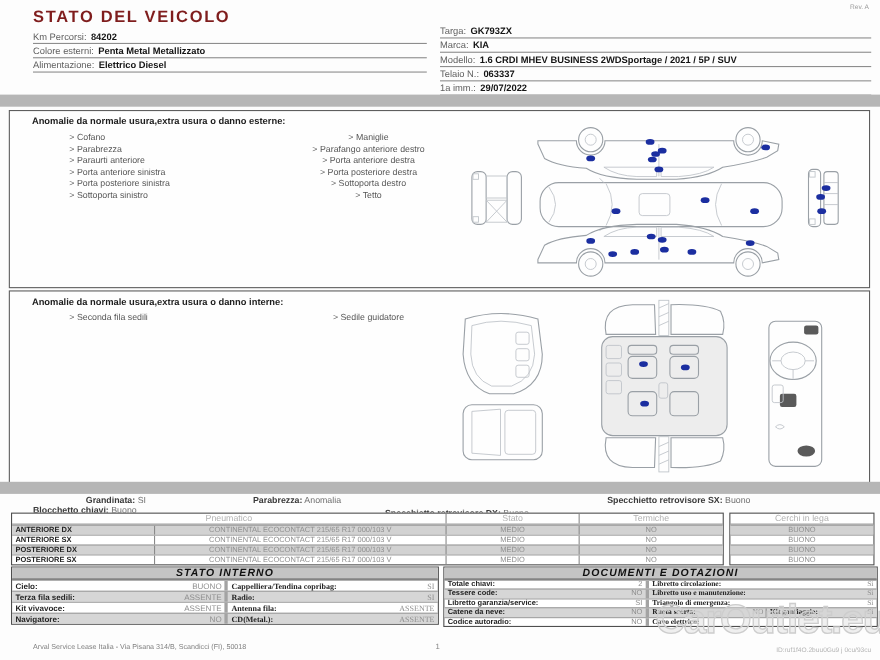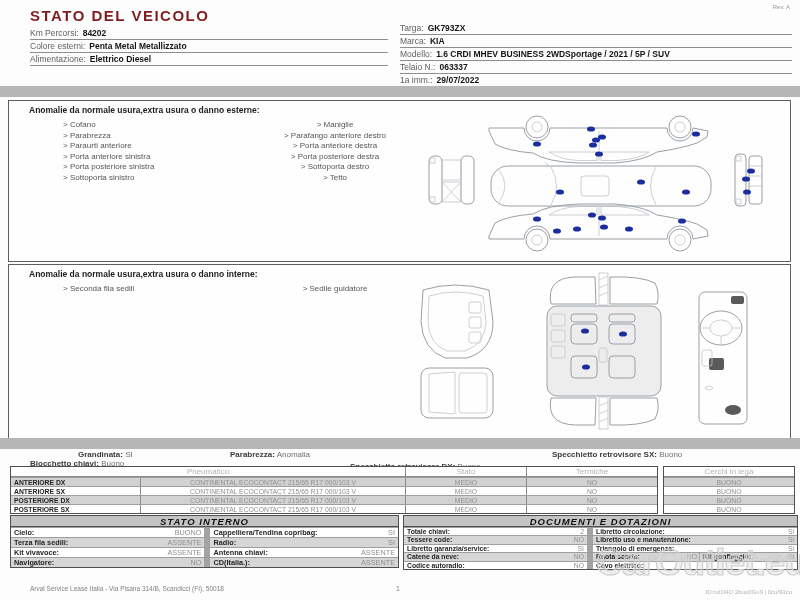--- a/index.html
+++ b/index.html
@@ -64,21 +64,21 @@
   .b-head { height:11px; line-height:11px; background:#c4c4c4; text-align:center; font-weight:bold; font-size:9.5px; color:#111; letter-spacing:1px; border-bottom:1px solid #4f4f4f;font-style:italic; }
   .b-row { display:flex; border-top:1px solid #9e9e9e; }
   .b-row:first-of-type { border-top:none; }
   .stato-int .b-row { height:10px; line-height:10px; font-size:7.3px; }
   .docs .b-row { height:8.4px; line-height:8.4px; font-size:6.8px; }
   .b-row:nth-of-type(odd) { background:#d6d6d6; }
   .half { display:flex; padding:0 3px; overflow:hidden; white-space:nowrap; }
   .stato-int .half { width:194.5px; }
   .docs .half-l { width:183px; }
   .docs .half-r { flex:1; }
-  .half + .half { border-left:6px solid #a3a3a3; }
+  .half + .half { border-left:3px solid #a3a3a3;font-family:Liberation Serif, serif; }
   .b-label { font-weight:bold; color:#242424; }
   .b-value { margin-left:auto; color:#8f8f8f; }
   .sub { display:flex; overflow:hidden; }
   .sub1 { width:104px; border-right:1px solid #8a8a8a; padding-right:2px; }
   .sub2 { flex:1; padding-left:3px; }
 
   
   .foot-left { position:absolute; left:30px; top:585px; font-size:6.5px; color:#828282; }
   .foot-page { position:absolute; left:396px; top:585px; font-size:7px; color:#828282; }
   .foot-id { position:absolute; right:8px; top:589px; font-size:6px; color:#b5b5b5; }
@@ -385,31 +385,31 @@
           <span class="b-label">Radio:</span>
           <span class="b-value">SI</span>
         </div>
     </div>
     <div class="b-row">
       <div class="half">
           <span class="b-label">Kit vivavoce:</span>
           <span class="b-value">ASSENTE</span>
         </div>
       <div class="half">
-          <span class="b-label">Antenna chiavi:</span>
+          <span class="b-label">Antenna fila:</span>
           <span class="b-value">ASSENTE</span>
         </div>
     </div>
     <div class="b-row">
       <div class="half">
           <span class="b-label">Navigatore:</span>
           <span class="b-value">NO</span>
         </div>
       <div class="half">
-          <span class="b-label">CD(Italia.):</span>
+          <span class="b-label">CD(Metal.):</span>
           <span class="b-value">ASSENTE</span>
         </div>
     </div>
   </div>
 
   <div class="btable docs">
     <div class="b-head">DOCUMENTI E DOTAZIONI</div>
     <div class="b-row">
       <div class="half half-l">
           <span class="b-label">Totale chiavi:</span>

